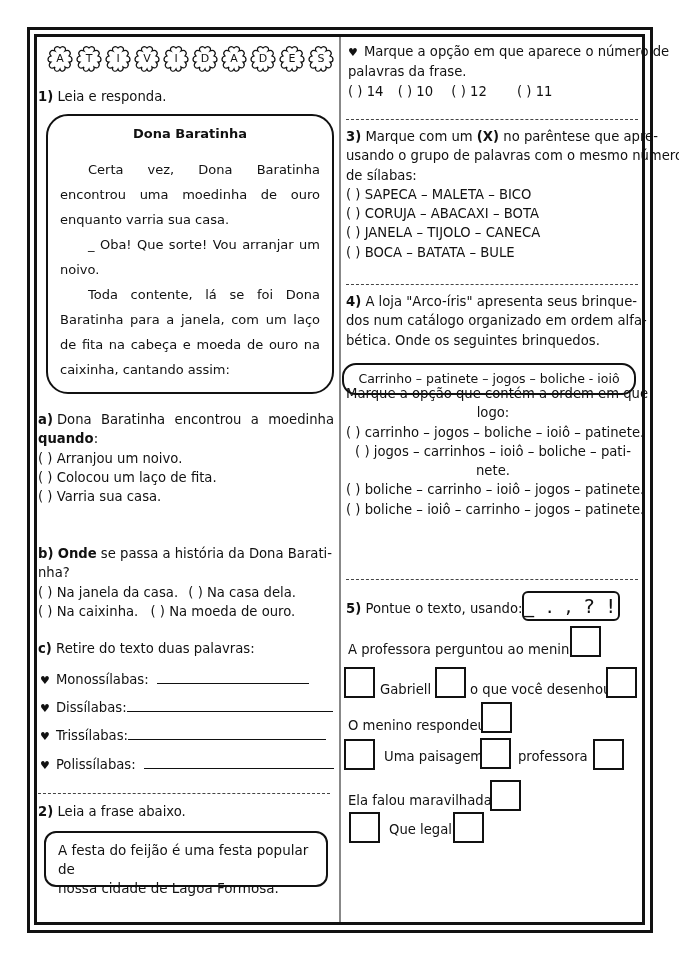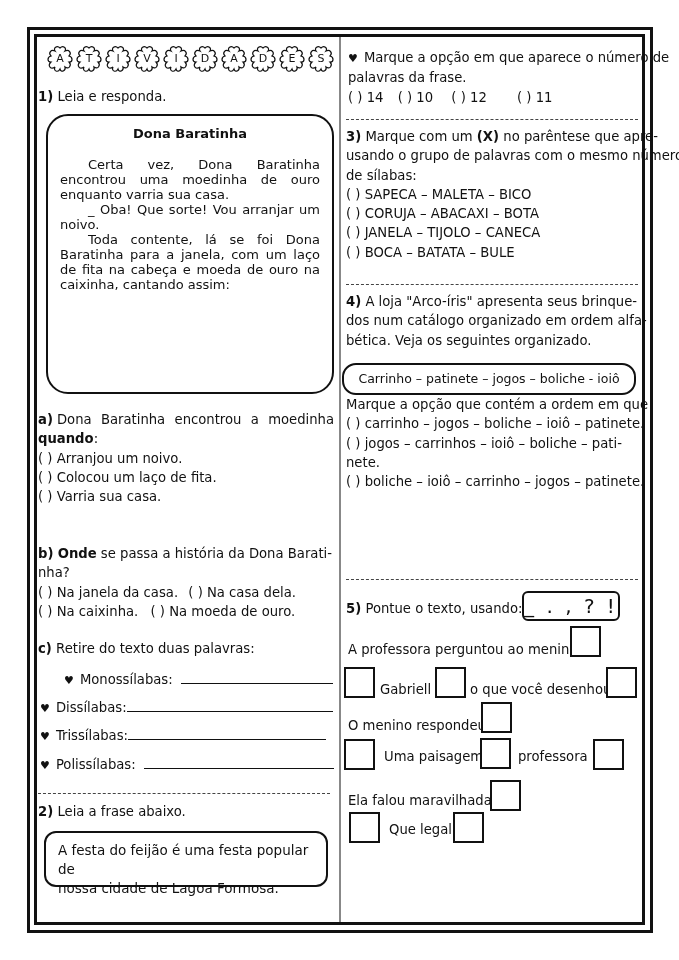--- a/index.html
+++ b/index.html
@@ -15,21 +15,21 @@
   .line { line-height: 19.3px; white-space: nowrap; }
   .b { font-weight: bold; }
   .dash { position: absolute; height: 0; border-top: 1.5px dashed #444; }
   
   .title-row { position: absolute; left: 8px; top: 8px; display: flex; gap: 1px; }
   .flower { width: 28px; height: 28px; position: relative; }
   .flower svg { position: absolute; left: 0; top: 0; }
   .flower span { position: absolute; left: 0; top: 0; width: 28px; height: 28px; line-height: 28px; text-align: center; font-size: 11px; font-family: "DejaVu Sans", sans-serif; }
   .story-box { position: absolute; left: 8px; top: 77px; width: 288px; height: 280px; border: 2.5px solid #111; border-radius: 22px; padding: 10px 12px 0 12px; }
   .story-title { text-align: center; font-weight: bold; font-size: 13px; margin-bottom: 16px; }
-  .story p { text-align: justify; line-height: 15px; font-size: 13px; }
+  .story p { text-align: justify; line-height: 25px; font-size: 13px; }
   .indent { text-indent: 28px; }
   .blank { display: inline-block; border-bottom: 1.5px solid #111; vertical-align: baseline; height: 12px; }
   .sentence-box { position: absolute; left: 6px; top: 794px; width: 284px; height: 56px; border: 2.5px solid #111; border-radius: 12px; padding: 8px 12px; line-height: 19px; font-size: 13.5px; }
   .toys-box { position: absolute; left: -4px; top: 326px; width: 294px; height: 32px; border: 2.5px solid #111; border-radius: 14px; text-align: center; line-height: 27px; font-weight: normal; font-size: 12.5px; }
   .punct-box { position: absolute; left: 176px; top: 554px; width: 98px; height: 30px; border: 2px solid #111; border-radius: 6px; text-align: center; line-height: 26px; font-size: 20px; letter-spacing: 3px; }
   .answer-box { position: absolute; width: 31px; height: 31px; border: 2.5px solid #111; background: #fff; }
   .heart { font-size: 11px; margin-right: 6px; }
 </style>
 </head>
 <body>
@@ -137,21 +137,21 @@
     <div class="line">
       <span>(     ) Na caixinha.</span>
       <span style="margin-left:8px;">(     ) Na moeda de ouro.</span>
     </div>
   </div>
 
   <div class="abs line" style="left:0; top:602px;">
     <span class="b">c)</span>
     <span>Retire do texto duas palavras:</span>
   </div>
-  <div class="abs line" style="left:2px; top:633px; width:290px;margin-left:24px;">
+  <div class="abs line" style="left:2px; top:633px; width:290px;">
     <span class="heart">♥</span><span>Monossílabas:</span>
     <span class="blank" style="width:152px; margin-left:4px;"></span>
   </div>
   <div class="abs line" style="left:2px; top:661px; width:290px;">
     <span class="heart">♥</span><span>Dissílabas:</span><span class="blank" style="width:206px;"></span>
   </div>
   <div class="abs line" style="left:2px; top:689px; width:290px;">
     <span class="heart">♥</span><span>Trissílabas:</span><span class="blank" style="width:198px;"></span>
   </div>
   <div class="abs line" style="left:2px; top:718px; width:290px;">
@@ -165,21 +165,21 @@
     <span class="b">2)</span>
     <span>Leia a frase abaixo.</span>
   </div>
   <div class="sentence-box">
     <div>A festa do feijão é uma festa popular de</div>
     <div>nossa cidade de Lagoa Formosa.</div>
   </div>
 </div>
 
 <div class="col col-right">
-  <div class="abs" style="left:2px; top:11px; width:292px;">
+  <div class="abs" style="left:2px; top:5px; width:292px;">
     <div class="line"><span class="heart">♥</span><span>Marque a opção em que aparece o número de</span></div>
     <div class="line">palavras da frase.</div>
     <div class="line">
       <span>(     ) 14</span>
       <span style="margin-left:10px;">(     ) 10</span>
       <span style="margin-left:14px;">(     ) 12</span>
       <span style="margin-left:26px;">(     ) 11</span>
     </div>
   </div>
 
@@ -193,30 +193,32 @@
     <div class="line">(     ) CORUJA – ABACAXI – BOTA</div>
     <div class="line">(     ) JANELA – TIJOLO – CANECA</div>
     <div class="line">(     ) BOCA – BATATA – BULE</div>
   </div>
 
   <div class="dash" style="left:0; top:247px; width:292px;"></div>
 
   <div class="abs" style="left:0; top:255px; width:294px;">
     <div class="line"><span class="b">4)</span> <span>A loja "Arco-íris" apresenta seus brinque-</span></div>
     <div class="line">dos num catálogo organizado em ordem alfa-</div>
-    <div class="line">bética. Veja os seguintes organizado.</div>
+    <div class="line">bética. Onde os seguintes brinquedos.</div>
   </div>
 
   <div class="toys-box">Carrinho – patinete – jogos – boliche - ioiô</div>
 
-  <div class="abs" style="left:0; top:358px; width:294px;">
+  <div class="abs" style="left:0; top:347px; width:294px;text-align:center;">
     <div class="line">Marque a opção que contém a ordem em que</div>
+    <div class="line">logo:</div>
     <div class="line">(   ) carrinho – jogos – boliche – ioiô – patinete.</div>
     <div class="line">(     ) jogos – carrinhos – ioiô – boliche – pati-</div>
     <div class="line">nete.</div>
+    <div class="line">(   ) boliche – carrinho – ioiô – jogos – patinete.</div>
     <div class="line">(   ) boliche – ioiô – carrinho – jogos – patinete.</div>
   </div>
 
   <div class="dash" style="left:0; top:542px; width:292px;"></div>
 
   <div class="abs line" style="left:0; top:562px;">
     <span class="b">5)</span>
     <span>Pontue o texto, usando:</span>
   </div>
   <div class="punct-box">_ . , ? !</div>

